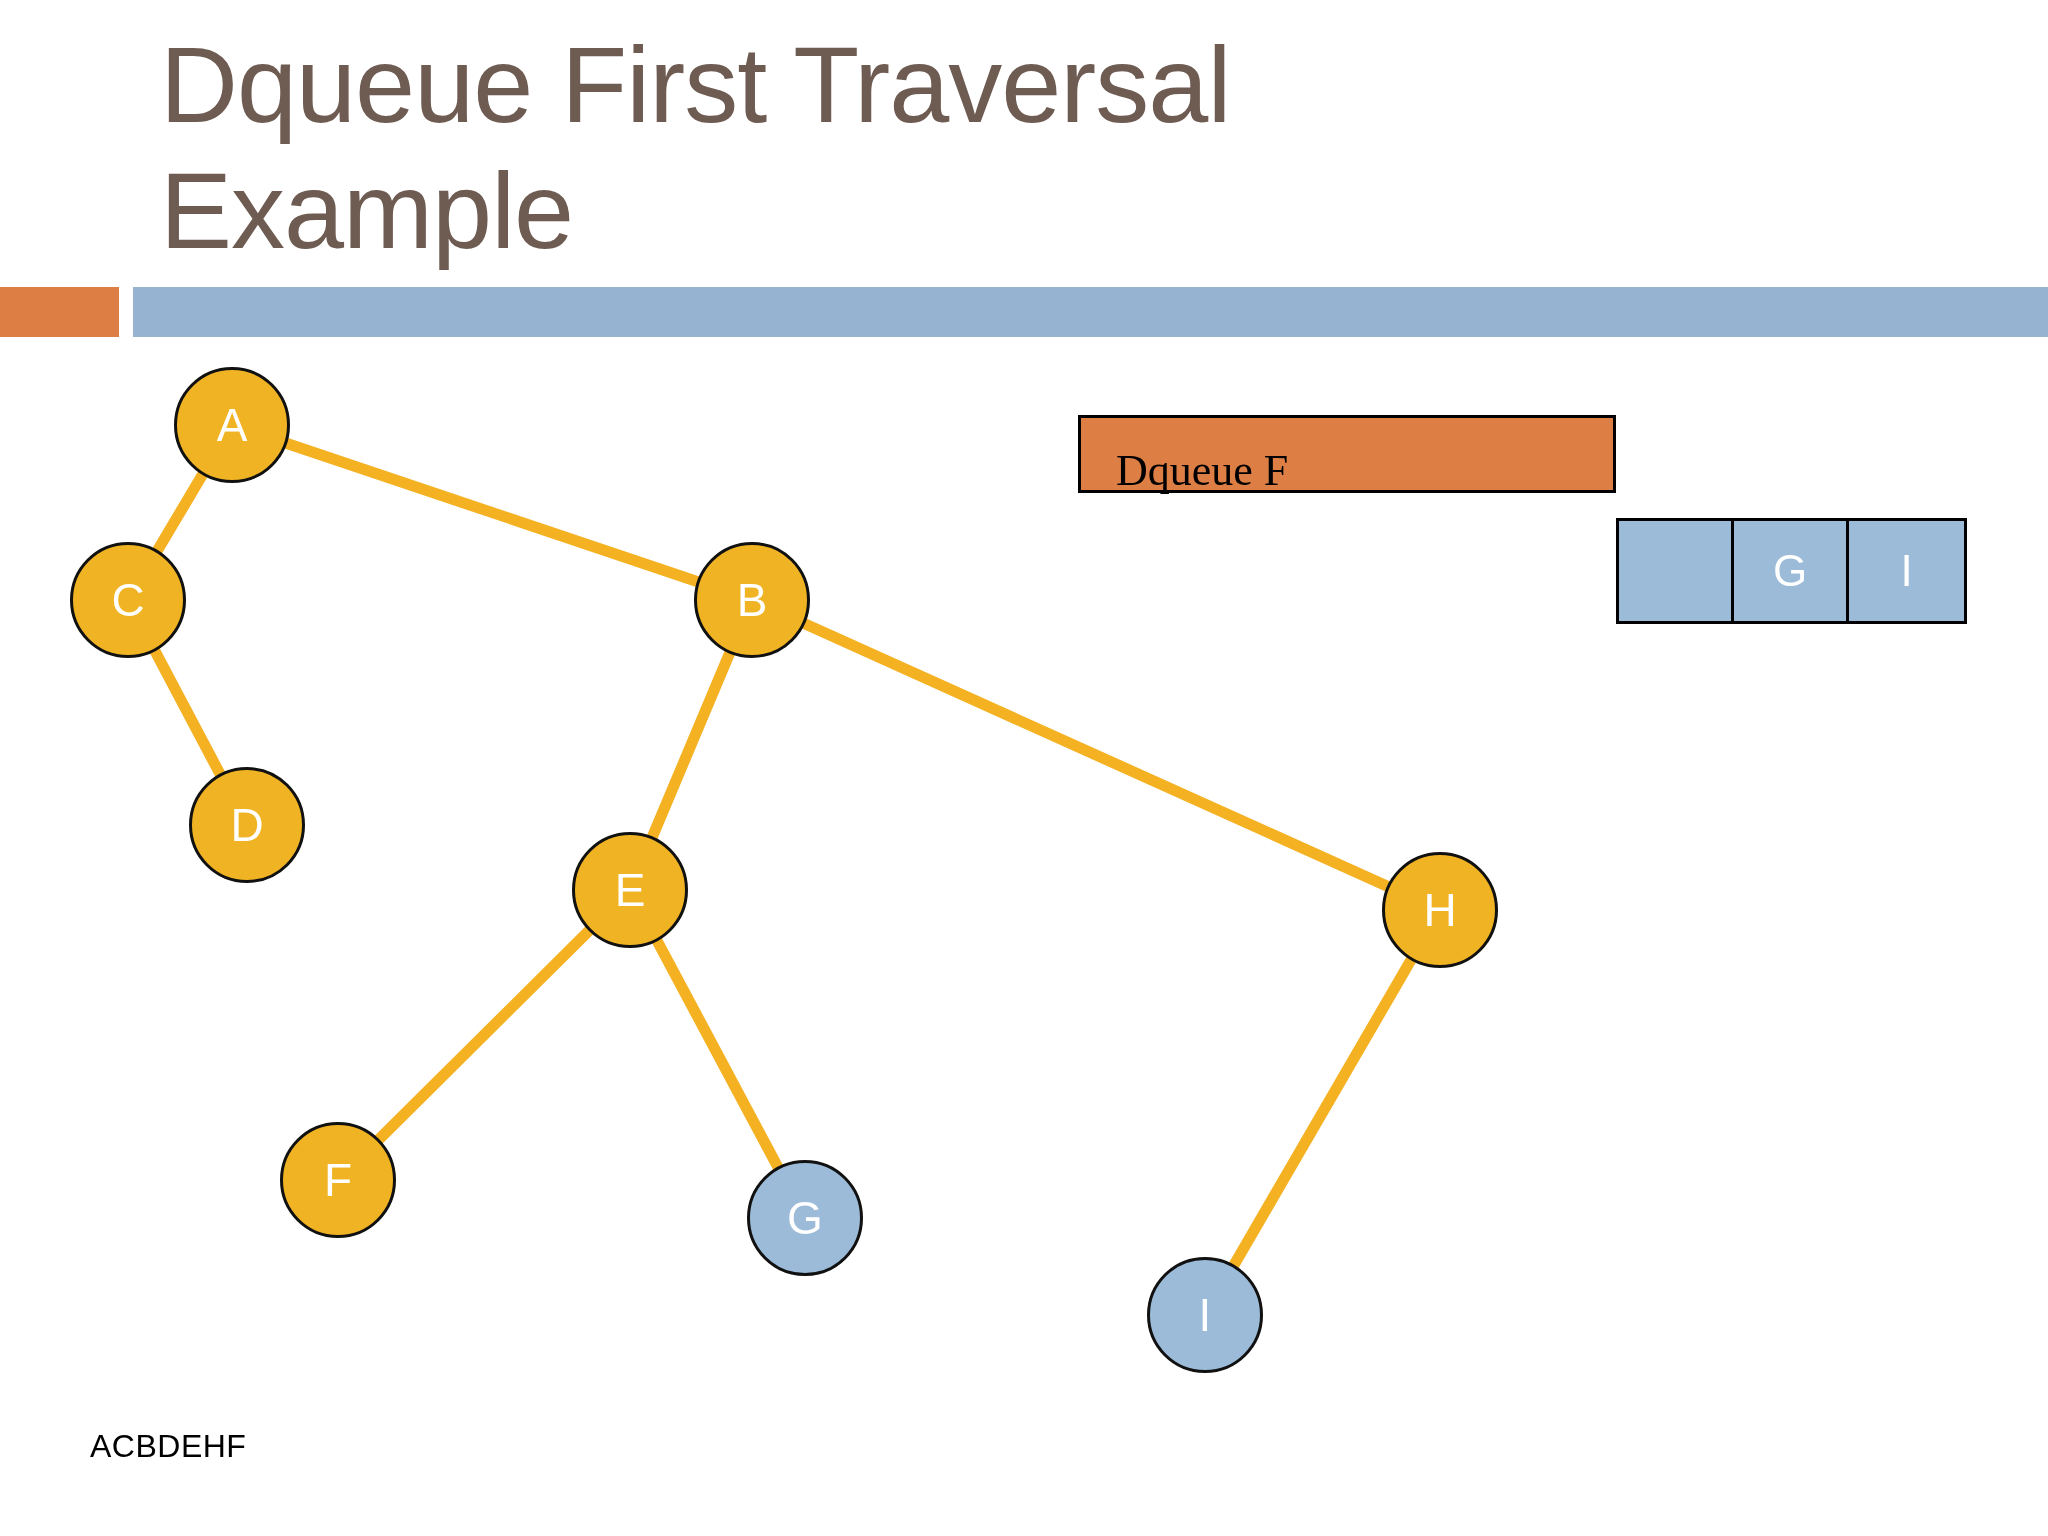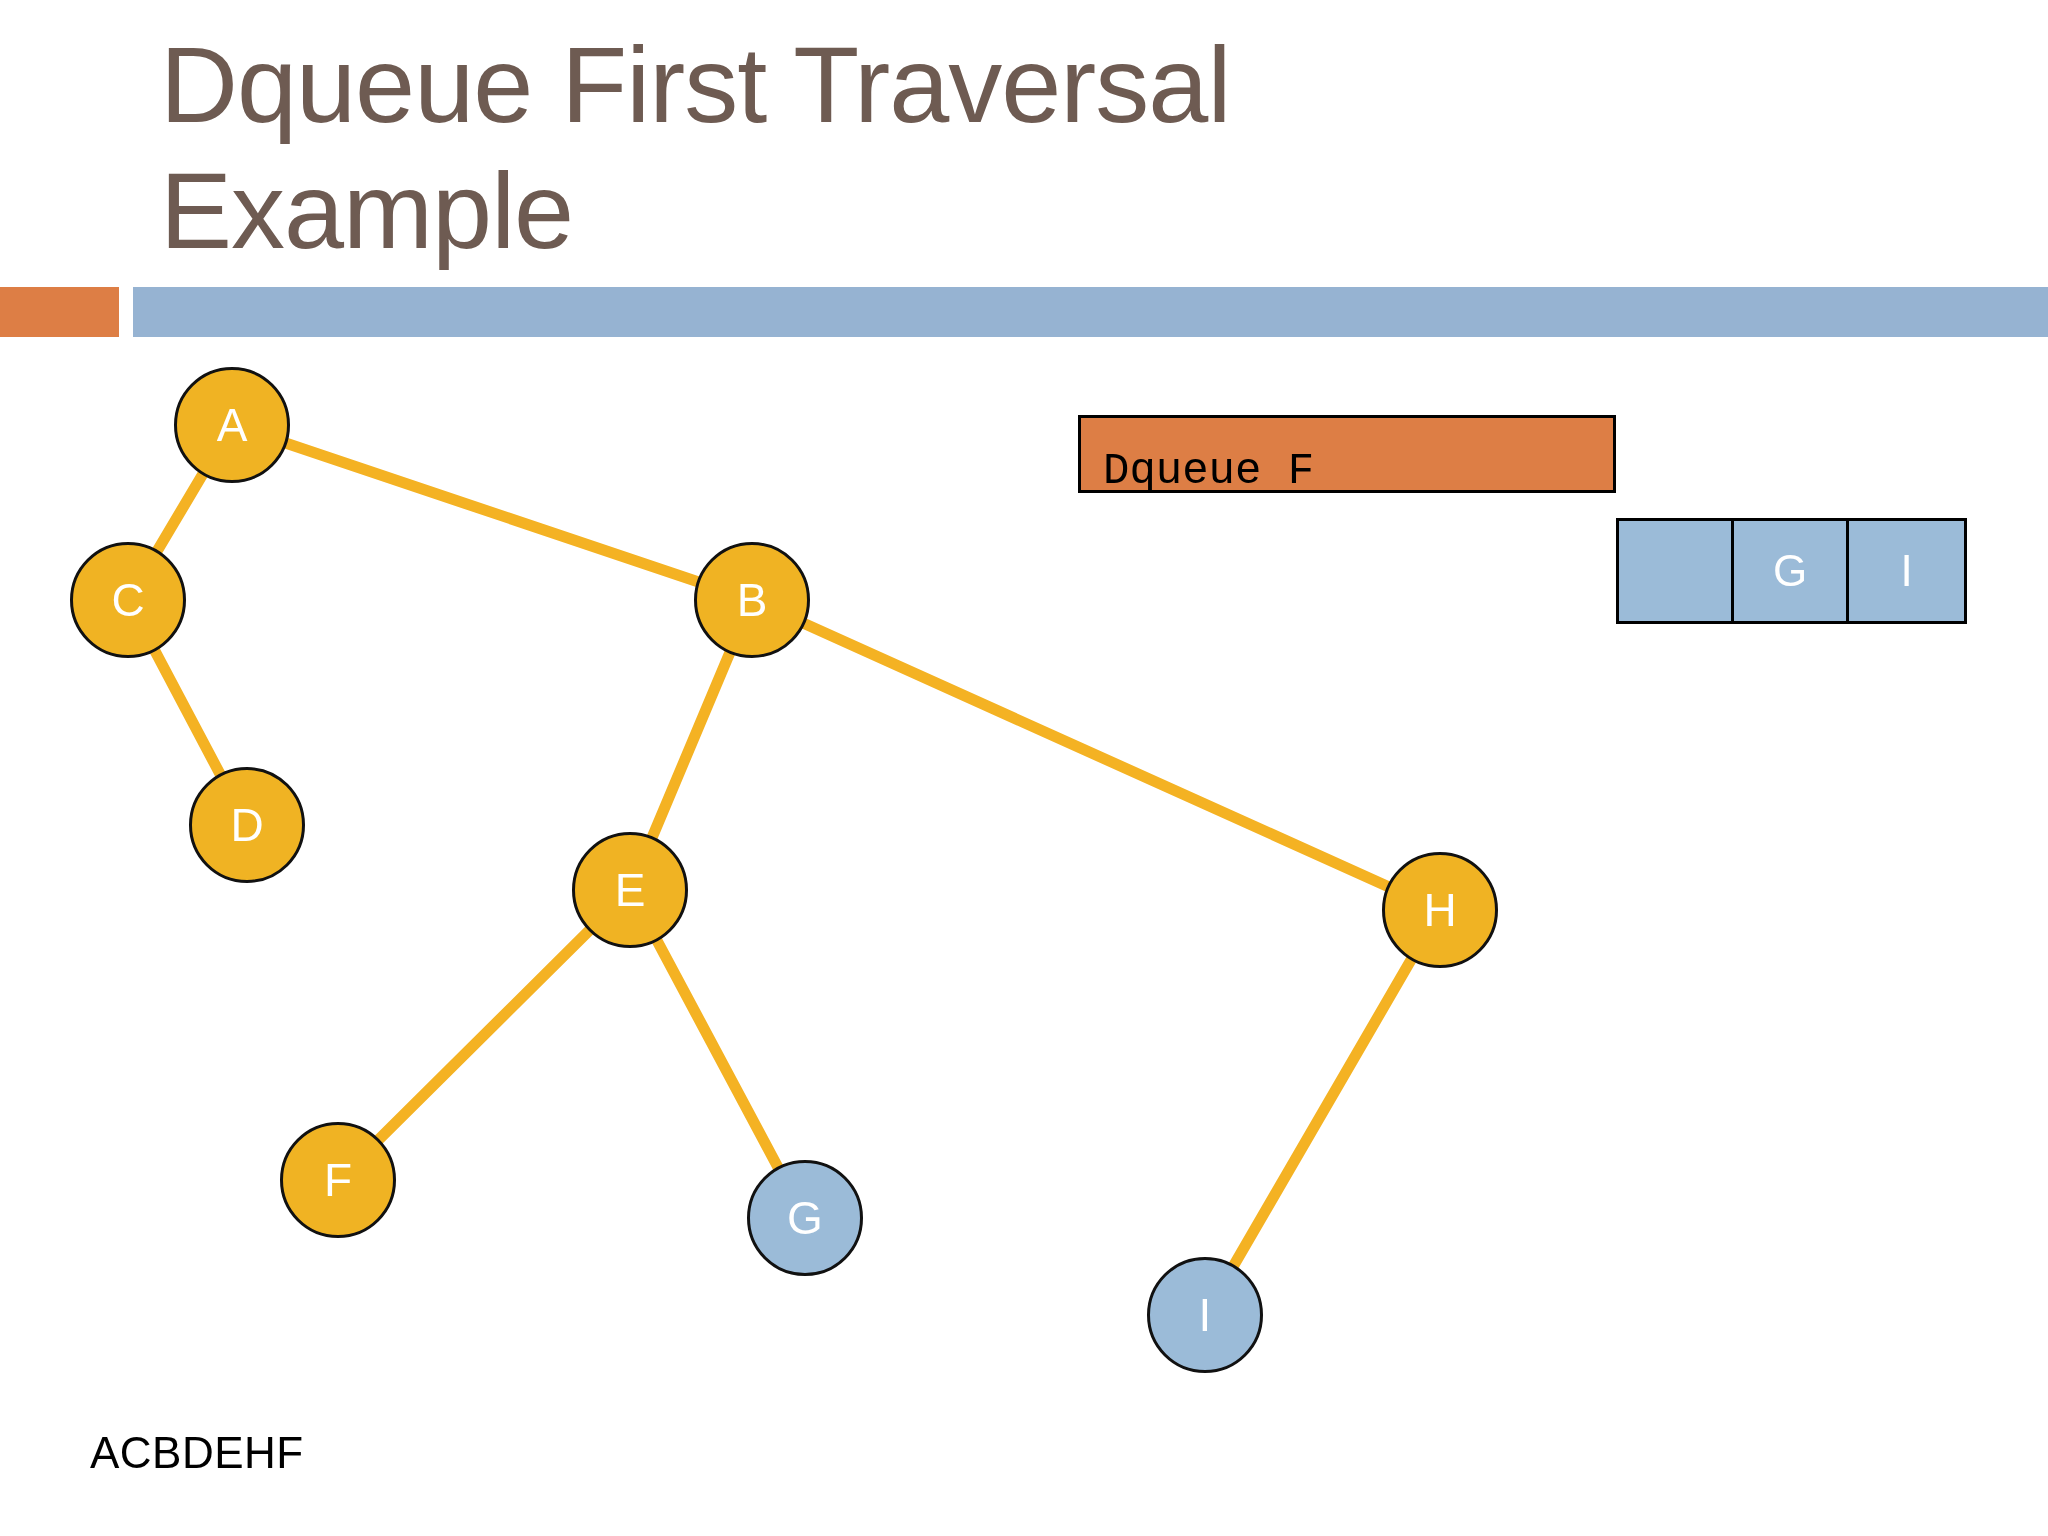--- a/index.html
+++ b/index.html
@@ -88,24 +88,24 @@
     width: 538px;
     height: 78px;
     background: #DD7E45;
     border: 3px solid #000000;
     box-sizing: border-box;
     display: flex;
     align-items: center;
     z-index: 4;
   }
   #dqueue-label {
-    padding-left: 22px;
+    padding-left: 35px;
     font-size: 44px;
     color: #000000;
-    font-family: Liberation Mono, monospace;
+    font-family: Liberation Serif, serif;
     margin-top: 33px;
   }
 
   
   #queue-row {
     position: absolute;
     left: 1616px;
     top: 518px;
     height: 100px;
     display: flex;
@@ -126,21 +126,21 @@
     box-sizing: border-box;
     font-family: "Liberation Sans", sans-serif;
   }
   .queue-cell:last-child { border-right: none; }
 
   
   #footer-note {
     position: absolute;
     left: 90px;
     top: 1428px;
-    font-size: 44px;
+    font-size: 32px;
     color: #000000;
     letter-spacing: 0.5px;
     z-index: 4;
     font-family: "Liberation Sans", sans-serif;
   }
 </style>
 </head>
 <body>
 
 <div id="slide">

